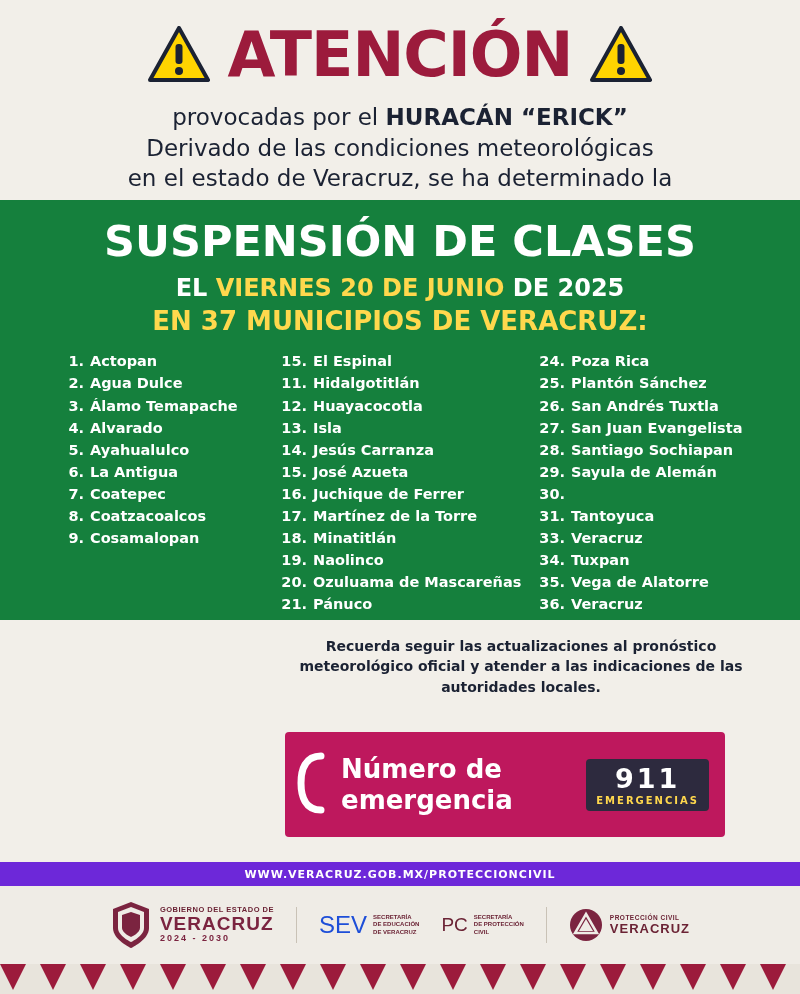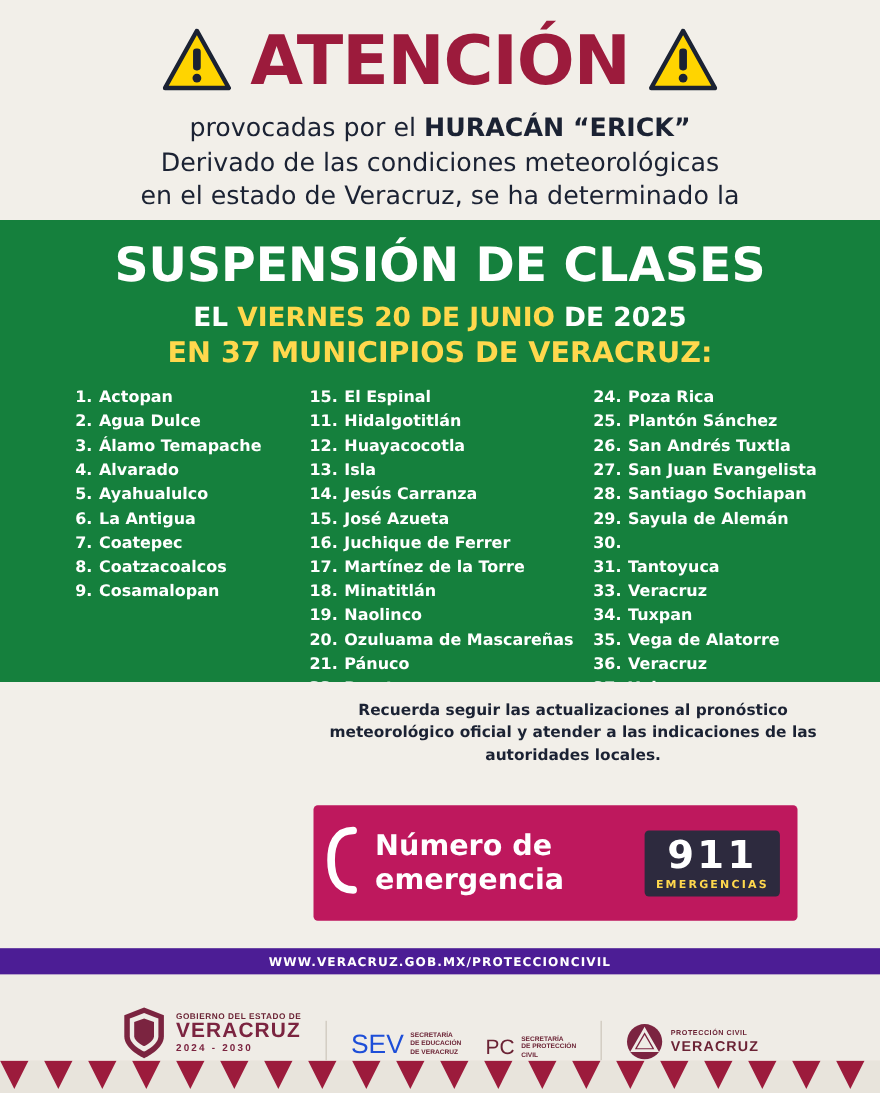--- a/index.html
+++ b/index.html
@@ -145,52 +145,52 @@
     font-family: "DejaVu Sans", sans-serif;
   }
   .nine11 {
     background: #2d2a3e;
     border-radius: 4px;
     padding: 6px 10px 5px 10px;
     text-align: center;
     margin-left: auto;
   }
   .nine11 .num {
-    font-size: 35px; font-weight: bold; color: #fff;
+    font-size: 27px; font-weight: bold; color: #fff;
     letter-spacing: 3px; line-height: 1;
     font-family: "DejaVu Sans", sans-serif;
   }
   .nine11 .lbl {
     font-size: 10px; font-weight: bold; color: #ffd84d;
     letter-spacing: 2px; margin-top: 3px;
     font-family: "DejaVu Sans", sans-serif;
   }
 
   
   .urlbar {
     position: absolute;
     top: 862px; left: 0;
     width: 800px; height: 24px;
-    background: #4c1d95;
+    background: #6d28d9;
     color: #ffffff;
     font-size: 11px;
     font-weight: bold;
     letter-spacing: 1px;
     display: flex; align-items: center; justify-content: center;
     font-family: "DejaVu Sans", sans-serif;
   }
 
   
   .footer {
     position: absolute;
     top: 886px; left: 0;
     width: 800px; height: 78px;
     background: #efece6;
     display: flex;
-    align-items: flex-end;
+    align-items: center;
     justify-content: center;
     gap: 22px;
   }
   .foot-item { display: flex; align-items: center; gap: 8px; }
   .gob-text { line-height: 1.05; color: #6b2335; }
   .gob-text .t1 { font-size: 7.5px; font-weight: bold; letter-spacing: .5px; }
   .gob-text .t2 { font-size: 19px; font-weight: bold; letter-spacing: 1px; color: #7b2440; }
   .gob-text .t3 { font-size: 9px; font-weight: bold; letter-spacing: 2px; color: #7b2440; }
   .sev { display:flex; align-items:center; gap:6px; }
   .sev .big { font-size: 24px; font-weight: normal; color: #1d4ed8; }

